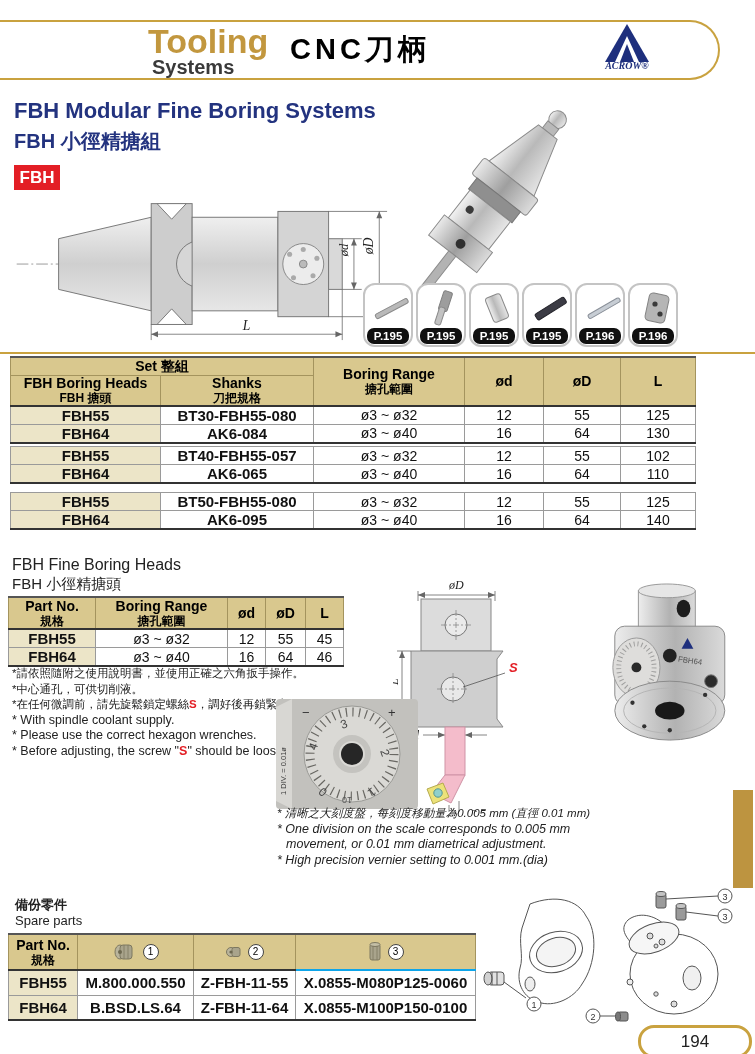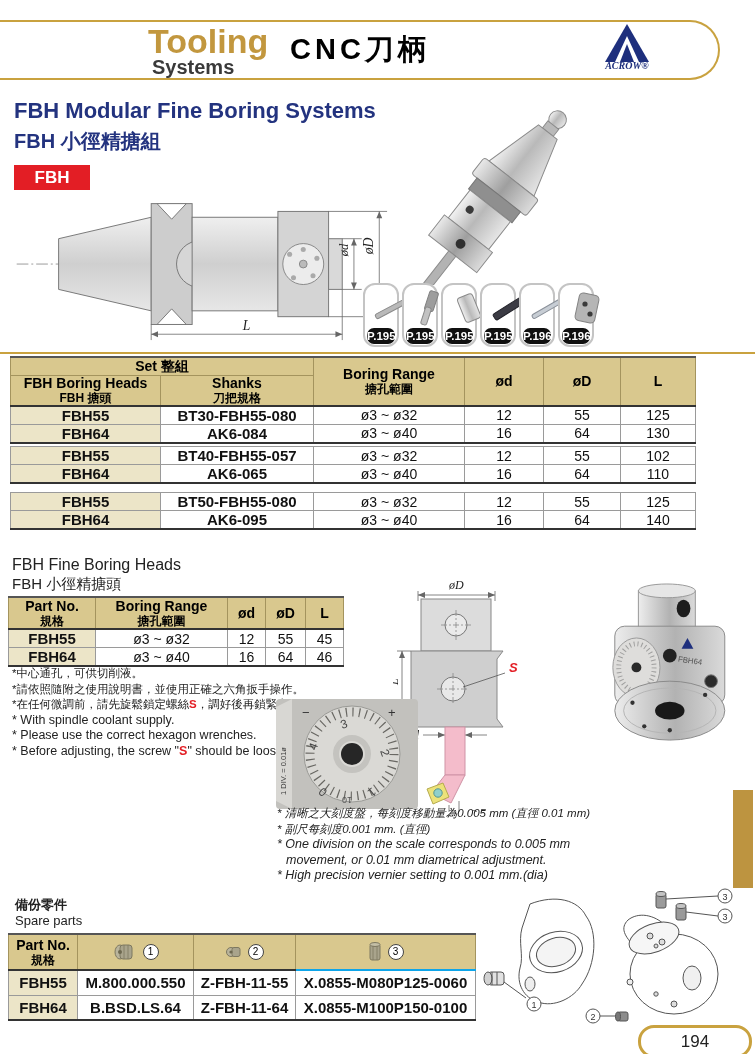--- a/index.html
+++ b/index.html
@@ -13,26 +13,26 @@
   .brand-top{left:148px;top:22px;font-size:34px;font-weight:bold;color:#c2973e;letter-spacing:0;}
   .brand-bottom{left:152px;top:56px;font-size:20px;font-weight:bold;color:#3a3a3a;}
   .cnc-title{left:290px;top:30px;font-size:29px;font-weight:bold;color:#000;letter-spacing:4px;}
   .logo{left:592px;top:24px;width:70px;height:50px;text-align:center;}
   .logo-text{left:588px;top:60px;width:78px;text-align:center;font-size:10px;font-weight:bold;
              font-style:italic;color:#1e2f7d;font-family:"Liberation Serif","DejaVu Serif",serif;}
 
   
   .t-en{left:14px;top:98px;font-size:22px;font-weight:bold;color:#23337f;}
   .t-zh{left:14px;top:128px;font-size:20px;font-weight:bold;color:#23337f;text-align:center;}
-  .badge{left:14px;top:165px;width:76px;height:25px;background:#e31e25;color:#fff;
+  .badge{left:14px;top:165px;width:46px;height:25px;background:#e31e25;color:#fff;
          font-size:17px;font-weight:bold;text-align:center;line-height:25px;}
 
   
   .thumbs{left:363px;top:283px;width:348px;height:66px;display:flex;gap:3px;}
-  .thumb{position:relative;width:36px;height:64px;border:2px solid #c4c4c4;border-radius:12px;
+  .thumb{position:relative;width:50px;height:64px;border:2px solid #c4c4c4;border-radius:12px;
          background:#fff;box-sizing:border-box;}
   .thumb svg{position:absolute;left:5px;top:4px;}
   .pill{position:absolute;left:2px;right:2px;bottom:1px;height:16px;background:#101010;color:#fff;
         font-size:11.5px;font-weight:bold;text-align:center;line-height:16px;border-radius:7px;}
   .rule-gold{left:0;top:352px;width:755px;height:2px;background:#c9a23f;}
 
   
   table.spec{border-collapse:collapse;table-layout:fixed;position:absolute;background:#fff;}
   table.spec th,table.spec td{border:1px solid #9a9a9a;padding:0;text-align:center;overflow:hidden;
       font-family:"Liberation Sans","DejaVu Sans",sans-serif;}
@@ -357,22 +357,22 @@
       <td class="pc bt2">FBH64</td>
       <td class="rg bt2">ø3 ~ ø40</td>
       <td class="nm bt2">16</td>
       <td class="nm bt2">64</td>
       <td class="nm bt2">46</td>
     </tr>
   </tbody>
     </table>
 
   <div class="abs notes1">
+    <div>*請依照隨附之使用說明書，並使用正確之六角扳手操作。</div>
     <div>*中心通孔，可供切削液。</div>
-    <div>*請依照隨附之使用說明書，並使用正確之六角扳手操作。</div>
     <div><span>*在任何微調前，請先旋鬆鎖定螺絲</span><span class="red">S</span><span>，調好後再鎖緊之。</span></div>
     <div style="font-size:12.5px">* With spindle coolant supply.</div>
     <div style="font-size:12.5px">* Please use the correct hexagon wrenches.</div>
     <div style="font-size:12.5px"><span>* Before adjusting, the screw "</span><span class="red">S</span><span>" should be loosened.</span></div>
   </div>
 
   <div class="abs" style="left:393px;top:577px;">
     <svg width="185" height="235" viewBox="0 0 185 235">
 
       <line x1="25" y1="14" x2="25" y2="24" stroke="#666" stroke-width="0.8"></line>
@@ -462,21 +462,20 @@
       <text x="40" y="52" font-size="12" fill="#444" transform="rotate(-70 40 52)">4</text>
       <text x="70" y="104" font-size="9" fill="#555" transform="rotate(180 73 101)">10</text>
       <text x="112" y="18" font-size="13" fill="#333">+</text>
       <text x="26" y="18" font-size="13" fill="#333">−</text>
       <text transform="rotate(-90 10 96)" x="10" y="96" font-size="7.5" fill="#3a3a3a">1 DIV. = 0.01ø</text>
     </svg>
   </div>
 
   <div class="abs notes2">
     <div>* 清晰之大刻度盤，每刻度移動量為0.005 mm (直徑 0.01 mm)</div>
-    <div>* 副尺每刻度0.001 mm. (直徑)</div>
     <div style="font-size:12.5px">* One division on the scale corresponds to 0.005 mm</div>
     <div style="font-size:12.5px" class="ind">movement, or 0.01 mm diametrical adjustment.</div>
     <div style="font-size:12.5px">* High precision vernier setting to 0.001 mm.(dia)</div>
   </div>
 
   <div class="abs gold-tab"></div>
 
   <div class="abs spare-zh">備份零件</div>
   <div class="abs spare-en">Spare parts</div>
 

